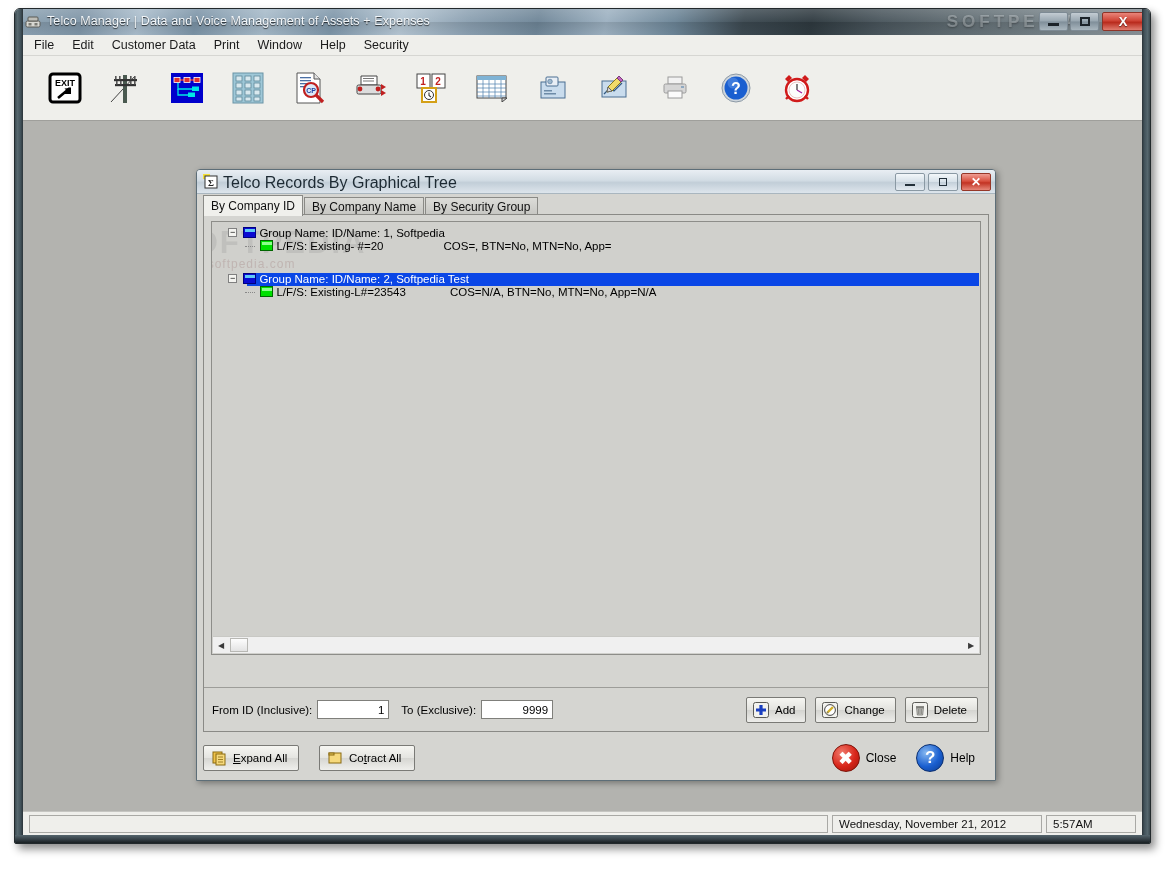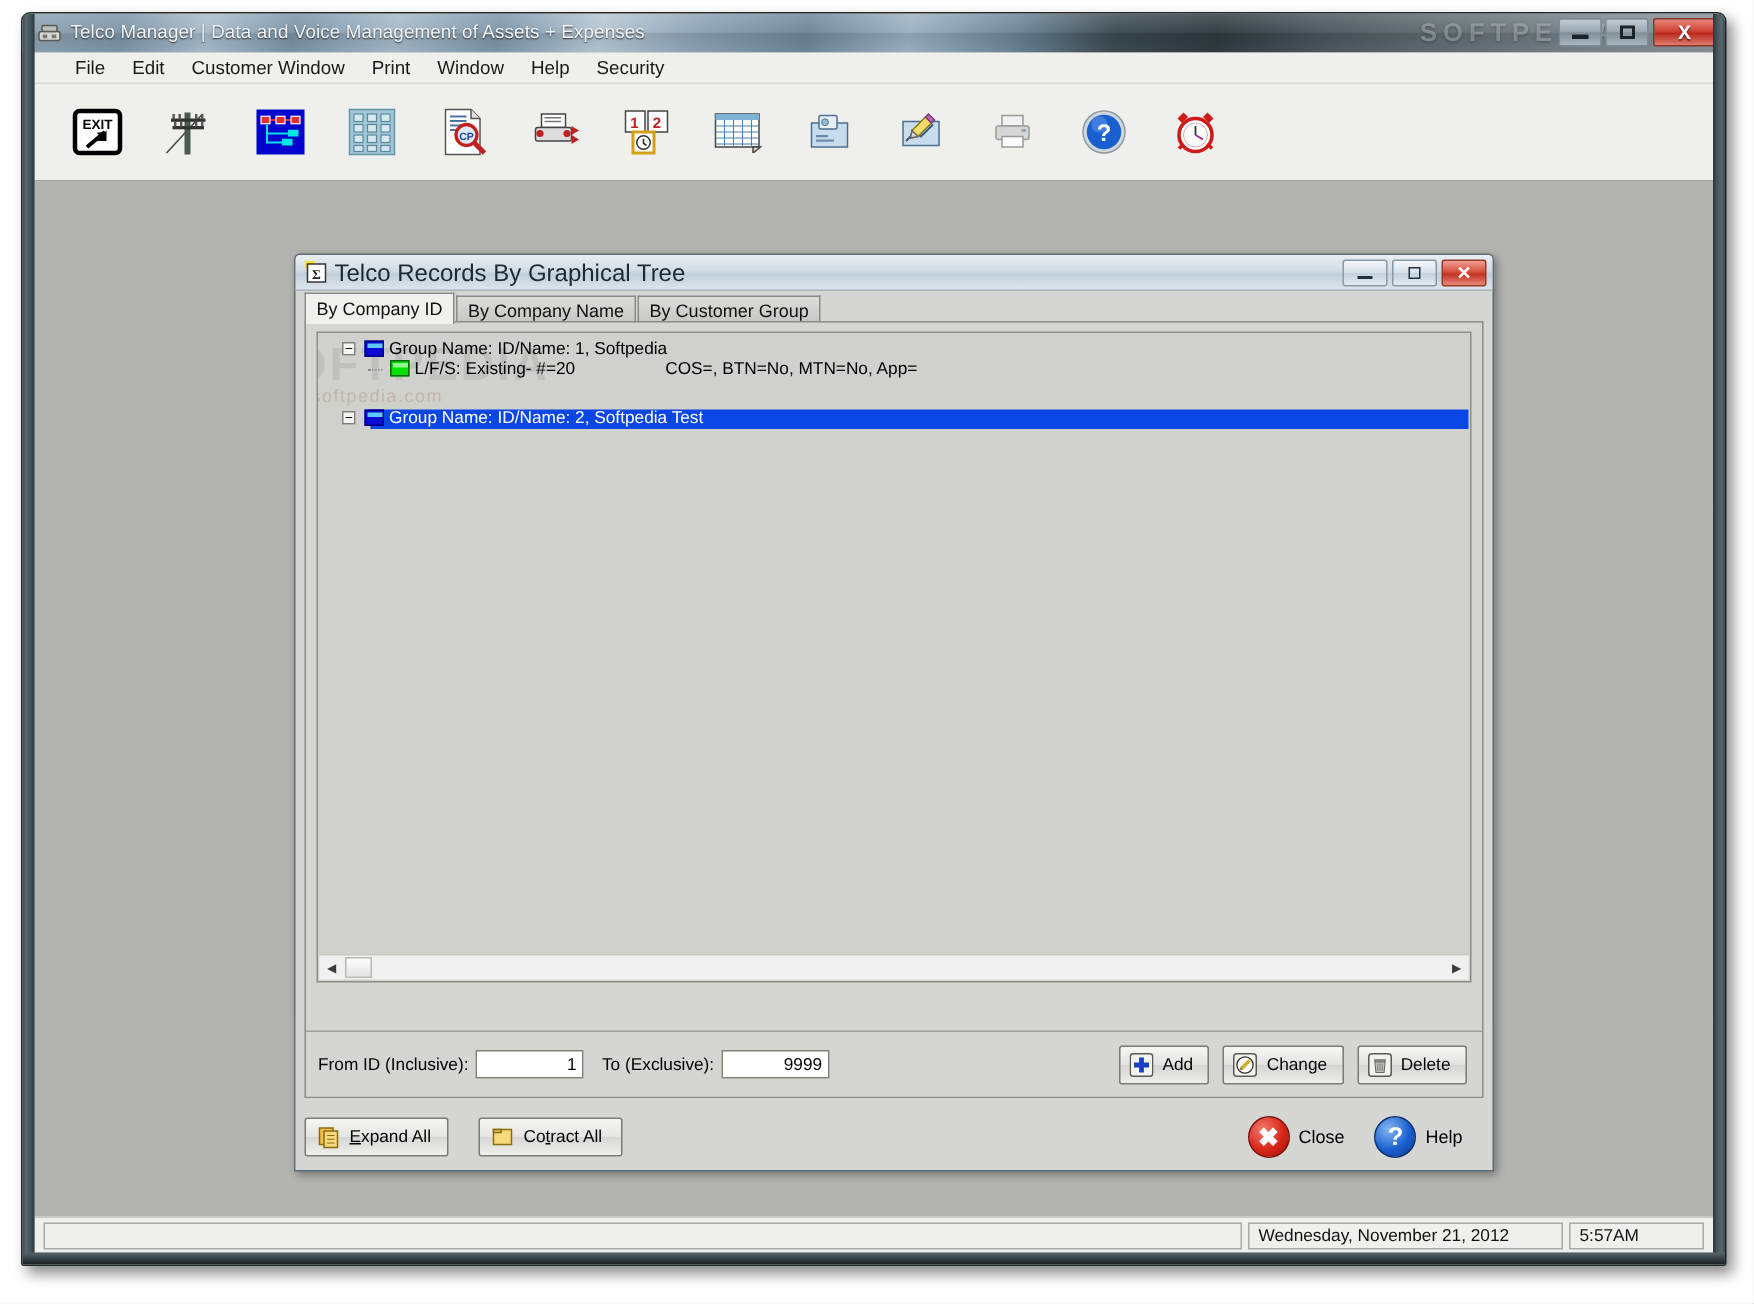--- a/index.html
+++ b/index.html
@@ -103,21 +103,21 @@
   .min-bar { width:11px; height:3px; background:#1c2329; margin-top:6px; }
   .max-sq  { width:10px; height:9px; border:2px solid #1c2329; }
 
   
   #menubar {
     position: absolute; left: 8px; top: 26px;
     width: 1121px; height: 21px;
     background: #efefeb;
     border-bottom: 1px solid #d6d6d2;
     display: flex; align-items: center;
-    padding-left: 18px;
+    padding-left: 2px;
   }
   .menu-item {
     font-size: 12.5px; color: #1a1a1a;
     padding: 2px 9px; cursor: default;
     white-space: nowrap;
   }
 
   
   #toolbar {
     position: absolute; left: 8px; top: 47px;
@@ -427,21 +427,21 @@
           </div>
       </div>
       <div class="win-btn" id="btn-close">
         <div class="glyph">X</div>
       </div>
     </div>
 
     <div id="menubar">
       <div class="menu-item">File</div>
       <div class="menu-item">Edit</div>
-      <div class="menu-item">Customer Window</div>
+      <div class="menu-item">Customer Data</div>
       <div class="menu-item">Print</div>
       <div class="menu-item">Window</div>
       <div class="menu-item">Help</div>
       <div class="menu-item">Security</div>
     </div>
 
     <div id="toolbar">
 
       <div class="tool-btn">
         <svg width="34" height="34" viewBox="0 0 34 34">
@@ -652,21 +652,21 @@
               </div>
           </div>
           <div class="child-win-btn" id="cbtn-close">
             <div class="glyph">✕</div>
           </div>
         </div>
 
         <div id="tabstrip">
           <div class="tab active">By Company ID</div>
           <div class="tab">By Company Name</div>
-          <div class="tab">By Customer Group</div>
+          <div class="tab">By Security Group</div>
         </div>
 
         <div id="tab-body">
 
           <div id="tree-box">
             <div id="tree-inner">
 
               <div class="tree-watermark-1">SOFTPEDIA</div>
               <div class="tree-watermark-2">www.softpedia.com</div>
 
@@ -685,20 +685,25 @@
 
               <div class="sel-wrap">
                 <div class="selbar"></div>
                 <div class="tree-row" style="position:relative;z-index:2;margin-top:20px;">
                   <span class="tree-indent" style="width:8px"></span>
                   <span class="expander">−</span>
                   <span class="ico ico-blue"></span><span class="node-label" style="color:#ffffff">Group Name:  ID/Name: 2, Softpedia Test</span>
                 </div>
               </div>
 
+              <div class="tree-row">
+                <span class="tree-indent" style="width:25px"></span>
+                <span class="conn" style="width:10px;border-bottom:1px dotted #888;height:1px;margin-right:2px;"></span>
+                <span class="ico ico-green"></span><span class="node-label">L/F/S: Existing-L#=23543</span><span class="node-label" style="margin-left:44px">COS=N/A, BTN=No, MTN=No, App=N/A</span>
+              </div>
 
             </div>
 
             <div id="tree-hscroll">
               <div class="hs-arrow">◀</div>
               <div id="hs-thumb"></div>
               <div id="hs-track"></div>
               <div class="hs-arrow">▶</div>
             </div>
           </div>

